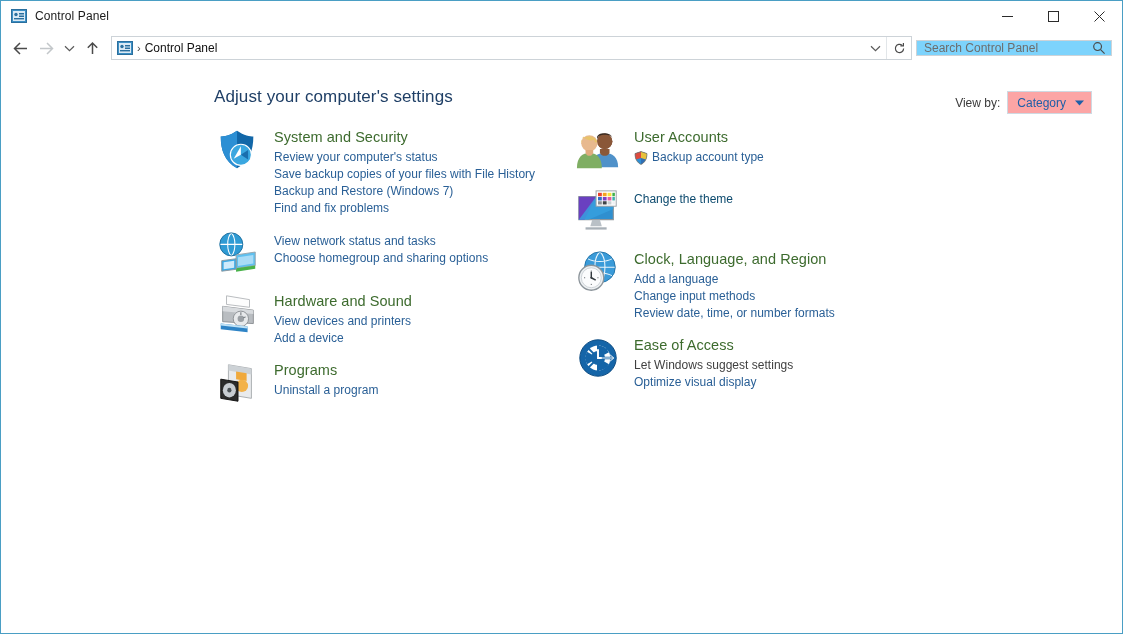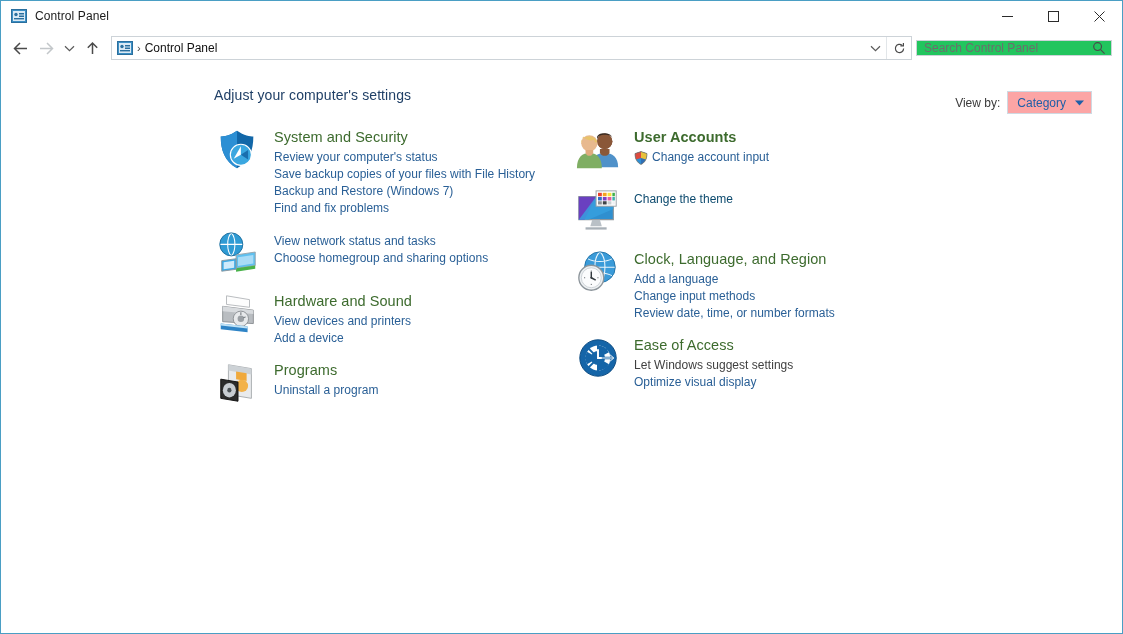--- a/index.html
+++ b/index.html
@@ -113,21 +113,21 @@
   }
   .addr-refresh {
     width: 24px; height: 100%;
     display: flex; align-items: center; justify-content: center;
     border-left: 1px solid #e2e6e9;
   }
   .searchbox {
     width: 196px;
     height: 16px;
     border: 1px solid #cdd3d8;
-    background: #22c55e;
+    background: #7dd3fc;
     display: flex;
     align-items: center;
     box-sizing: border-box;
     flex: none;
   }
   .searchbox input {
     border: none;
     outline: none;
     flex: 1 1 auto;
     font-family: "Liberation Sans", sans-serif;
@@ -152,21 +152,21 @@
   }
   .page-head {
     position: absolute;
     left: 213px;
     top: 22px;
     right: 30px;
     display: flex;
     align-items: flex-start;
   }
   .page-title {
-    font-size: 14px;
+    font-size: 17px;
     color: #1f3f66;
     letter-spacing: 0.1px;
   }
   .viewby {
     margin-left: auto;
     display: flex;
     align-items: center;
     padding-top: 4px;
   }
   .viewby-label {
@@ -445,31 +445,31 @@
     <path d="M17 42 C17 31 23 27 31 27 C39 27 45 31 45 42 Z" fill="#4f91c9"></path>
     <path d="M26 27 C28 31 34 31 36 27 L36 23 L26 23 Z" fill="#8a5738"></path>
     <circle cx="31" cy="15" r="8" fill="#8a5738"></circle>
     <path d="M23 11 C23 5 39 5 39 12 C39 9 35 8 31 8 C27 8 24 9 23 13 Z" fill="#3a2a20"></path>
     <circle cx="15" cy="17" r="8.5" fill="#e8b98f"></circle>
     <path d="M2 43 C2 31 8 27 15 27 C22 27 28 31 28 43 Z" fill="#7fae63"></path>
     <path d="M11 27 C12.5 31 17.5 31 19 27 L19 24 L11 24 Z" fill="#e0ab7e"></path>
     <path d="M6.6 16 C6 8 24 7.5 23 17 C23 13 21 20 20 13 C17 15 11 14 8.5 10 C7.6 12 7.4 14 7 17 Z" fill="#e8c36a"></path>
   </svg>
             </div>
-            <div class="cat-body"><div class="cat-title" style="color: rgb(61, 107, 46); font-weight: bold;">User Accounts</div><div class="cat-links">
+            <div class="cat-body"><div class="cat-title" style="color: rgb(61, 107, 46);">User Accounts</div><div class="cat-links">
                 <span class="cat-link with-shield" style="color: rgb(41, 95, 150);">
                   <svg viewBox="0 0 14 14" width="14" height="14" class="shield-mini">
     <path d="M7 0.6 L13 2.6 C13 8 10.6 12 7 13.4 C3.4 12 1 8 1 2.6 Z" fill="#e8a93a"></path>
     <path d="M7 0.6 L13 2.6 C13 8 10.6 12 7 13.4 Z" fill="#2f6fb5"></path>
     <path d="M7 0.6 L1 2.6 C1 8 3.4 12 7 13.4 Z" fill="#2f8fd4"></path>
     <path d="M7 0.6 L13 2.6 C13 5 12.6 7 12 8.6 L7 7 Z" fill="#e8c13a"></path>
     <path d="M7 0.6 L1 2.6 C1 5 1.4 7 2 8.6 L7 7 Z" fill="#dd4b3e"></path>
     <path d="M7 0.6 L13 2.6 C13 8 10.6 12 7 13.4 C3.4 12 1 8 1 2.6 Z" fill="none" stroke="#6b7277" stroke-width="0.7"></path>
   </svg>
-                  <span>Change account input</span>
+                  <span>Backup account type</span>
                 </span>
               </div></div>
           </div>
           <div class="category">
             <div class="cat-icon">
               <svg viewBox="0 0 48 48" width="46" height="46">
     <path d="M4 9 L40 9 L40 33 L4 33 Z" fill="#2f8fcf"></path>
     <path d="M4 9 L40 9 L40 33 L4 33 Z" fill="none" stroke="#8e969c" stroke-width="1.2"></path>
     <path d="M4 33 L4 9 L22 9 L10 33 Z" fill="#6a40c0"></path>
     <path d="M22 9 L40 9 L40 22 L14 33 L4 33 Z" fill="#36a0de" opacity="0.85"></path>

